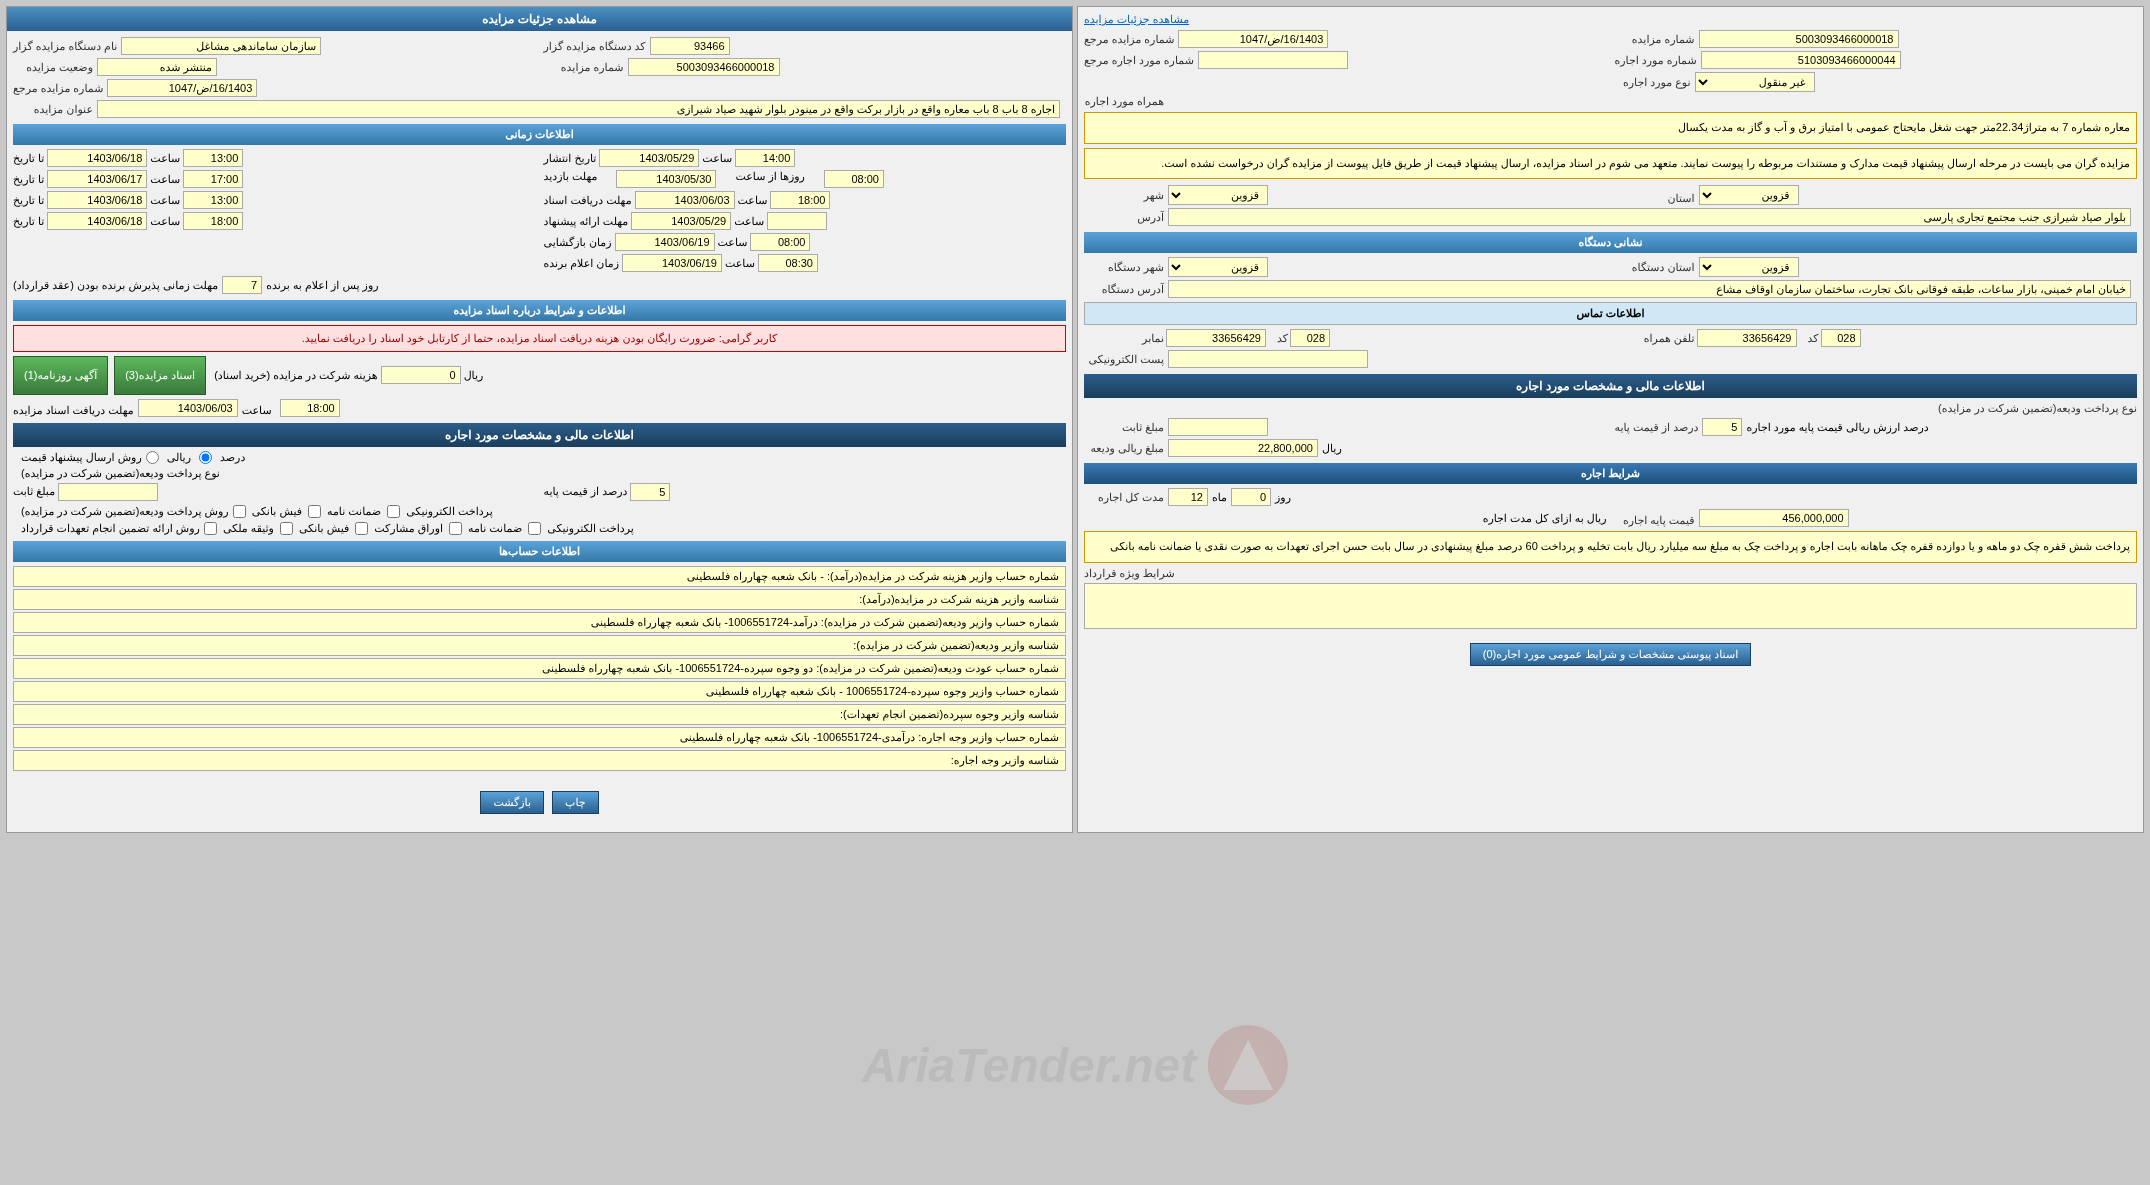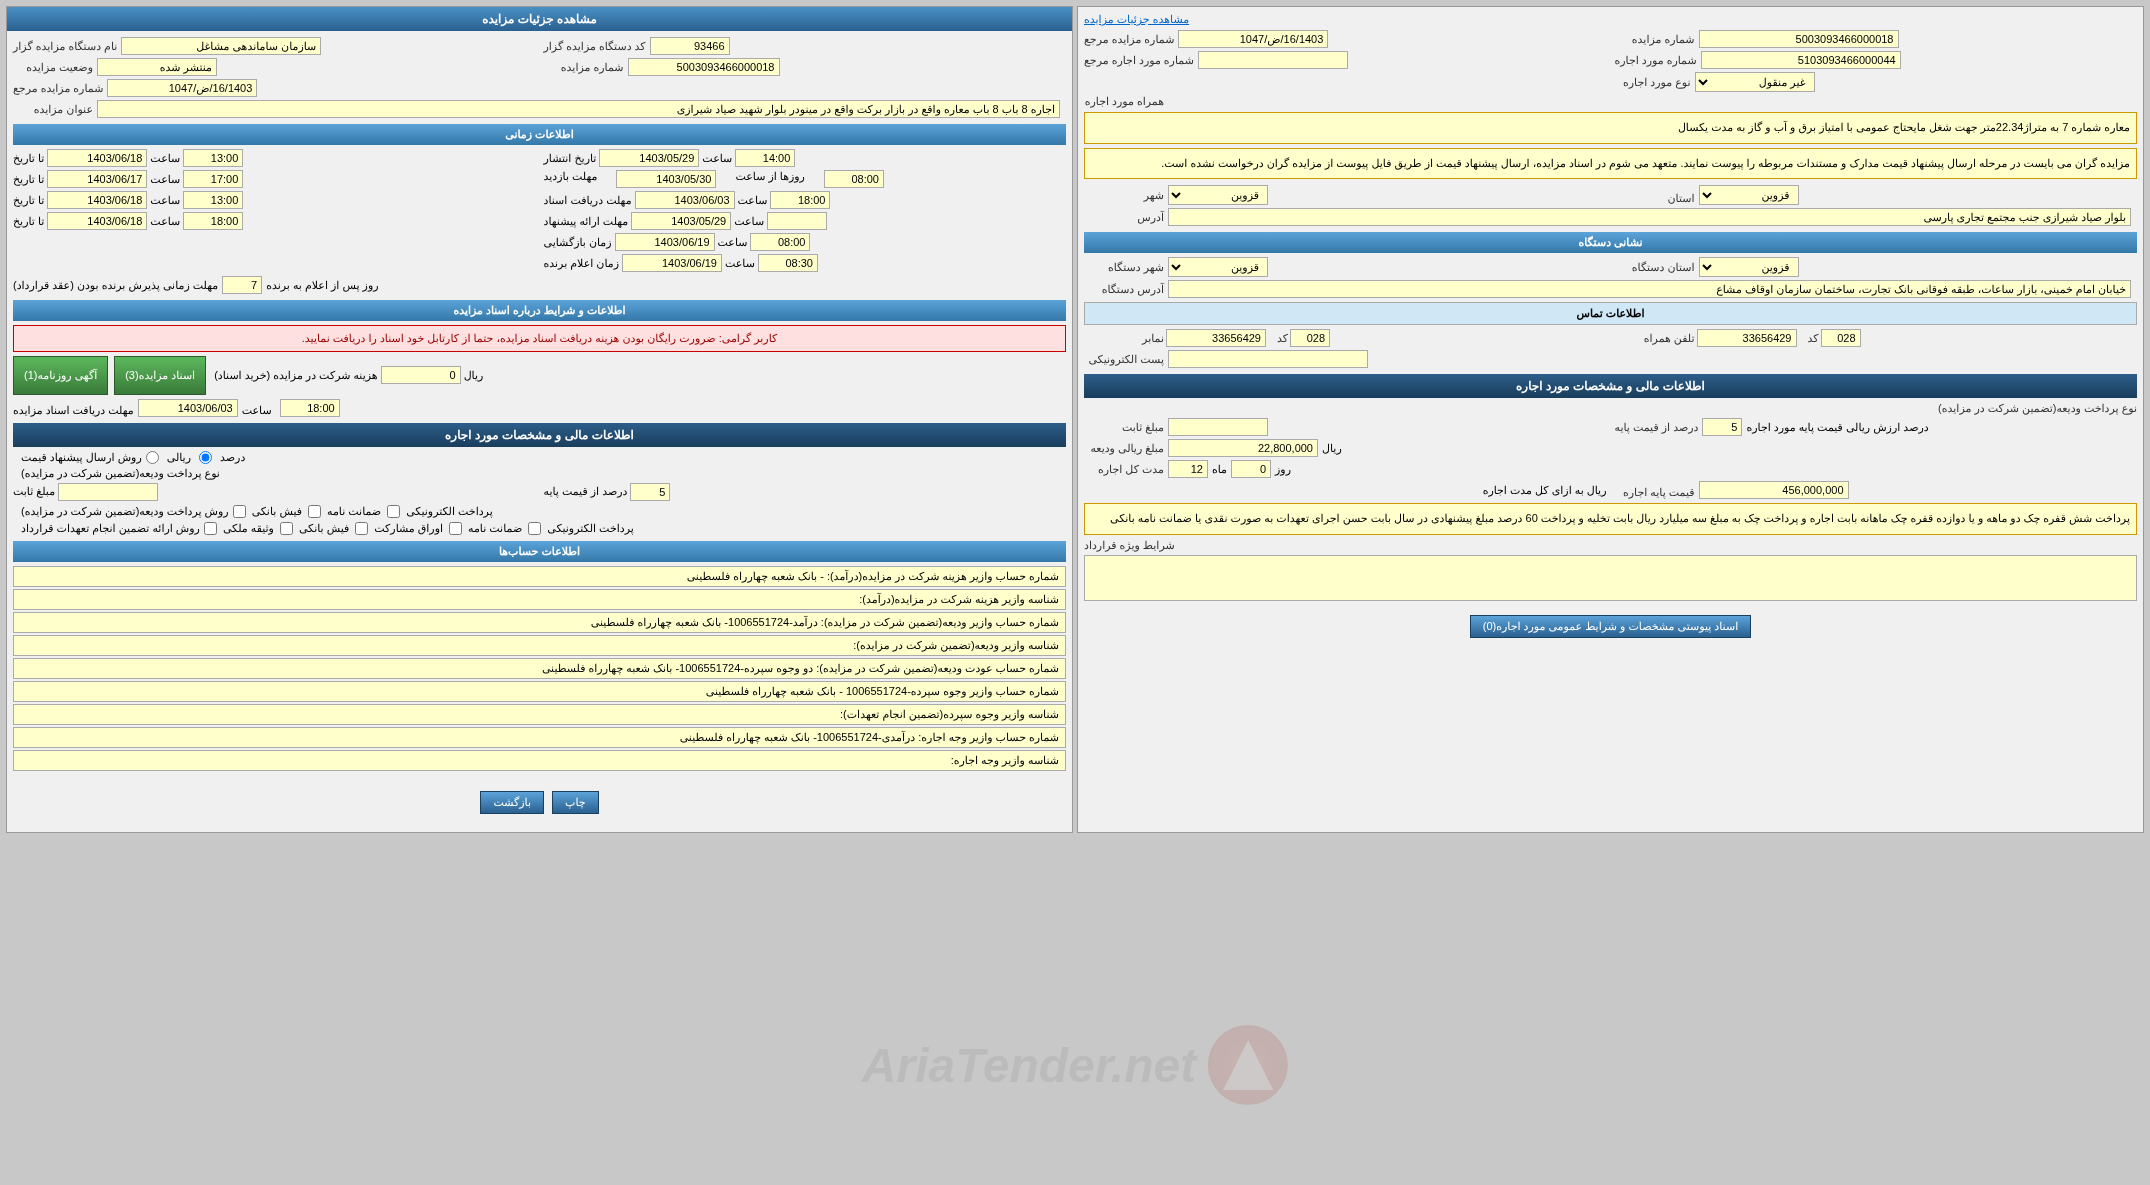--- a/index.html
+++ b/index.html
@@ -327,20 +327,21 @@
           <input class="form-input input-w-100" style="">
         </div>
       </div>
       <div class="form-row" style="flex-direction: row-reverse;">
         <label class="form-label">مبلغ ریالی ودیعه</label>
         <input class="form-input input-w-150" readonly="" value="22,800,000" style="">
         <span style="font-size:11px; margin-right:4px;">ریال</span>
       </div>
 
       
+      <div class="conditions-header">شرایط اجاره</div>
       <div class="two-col-row">
         <div class="col-half" style="flex-direction: row-reverse; gap: 4px;">
           <label class="form-label">مدت کل اجاره</label>
           <input class="form-input input-w-40" readonly="" value="12" style="">
           <span>ماه</span>
           <input class="form-input input-w-40" readonly="" value="0" style="">
           <span>روز</span>
         </div>
       </div>
       <div class="two-col-row">

